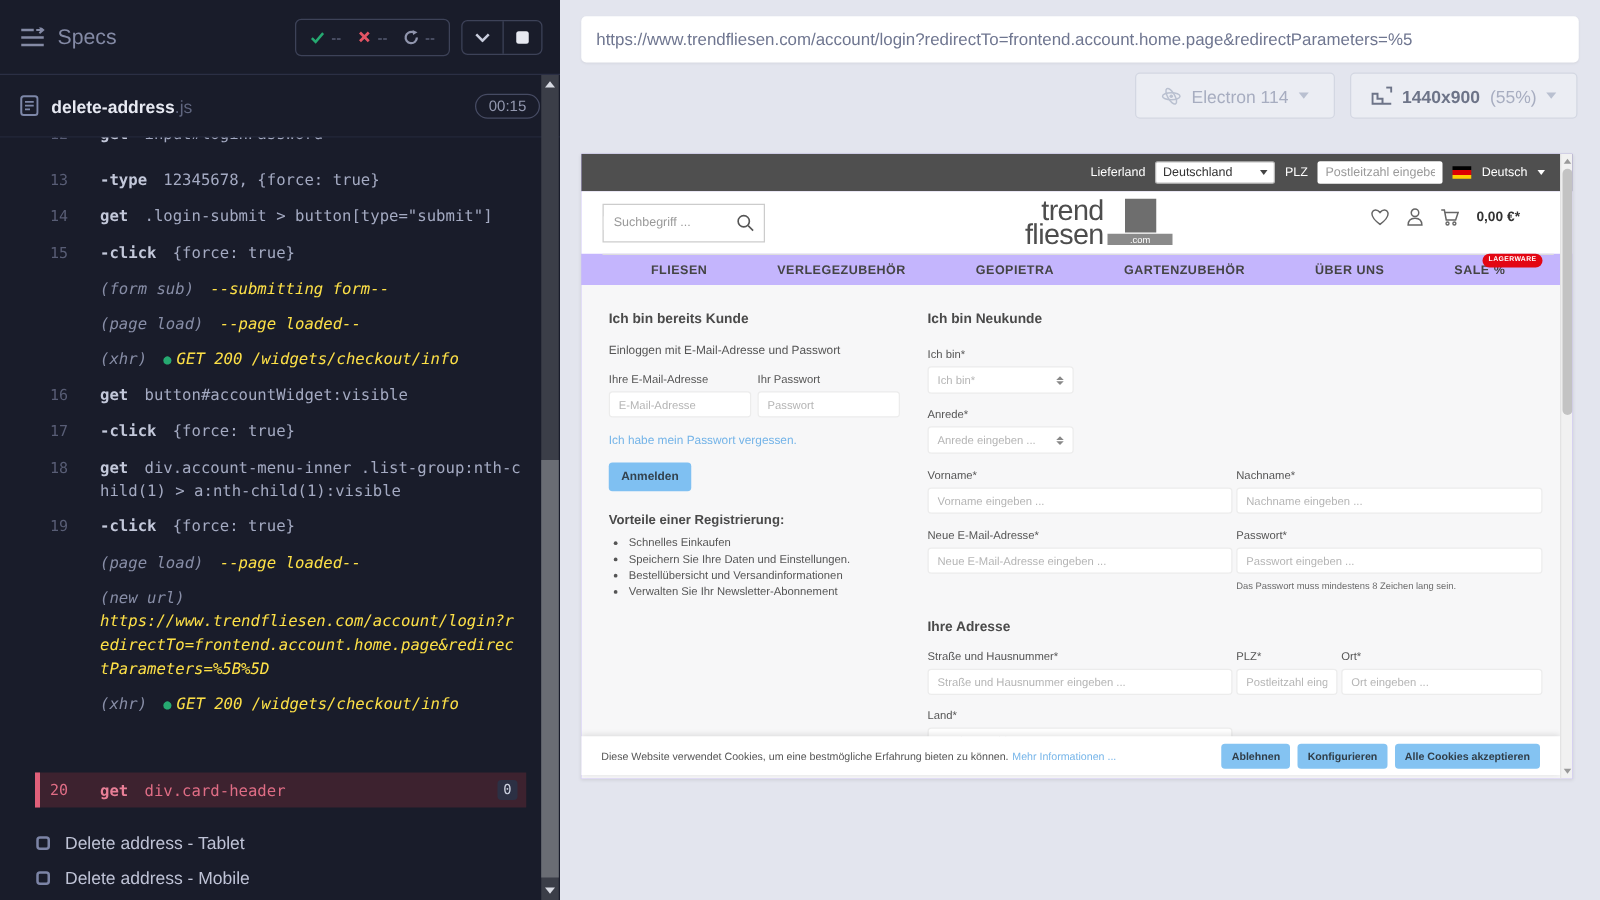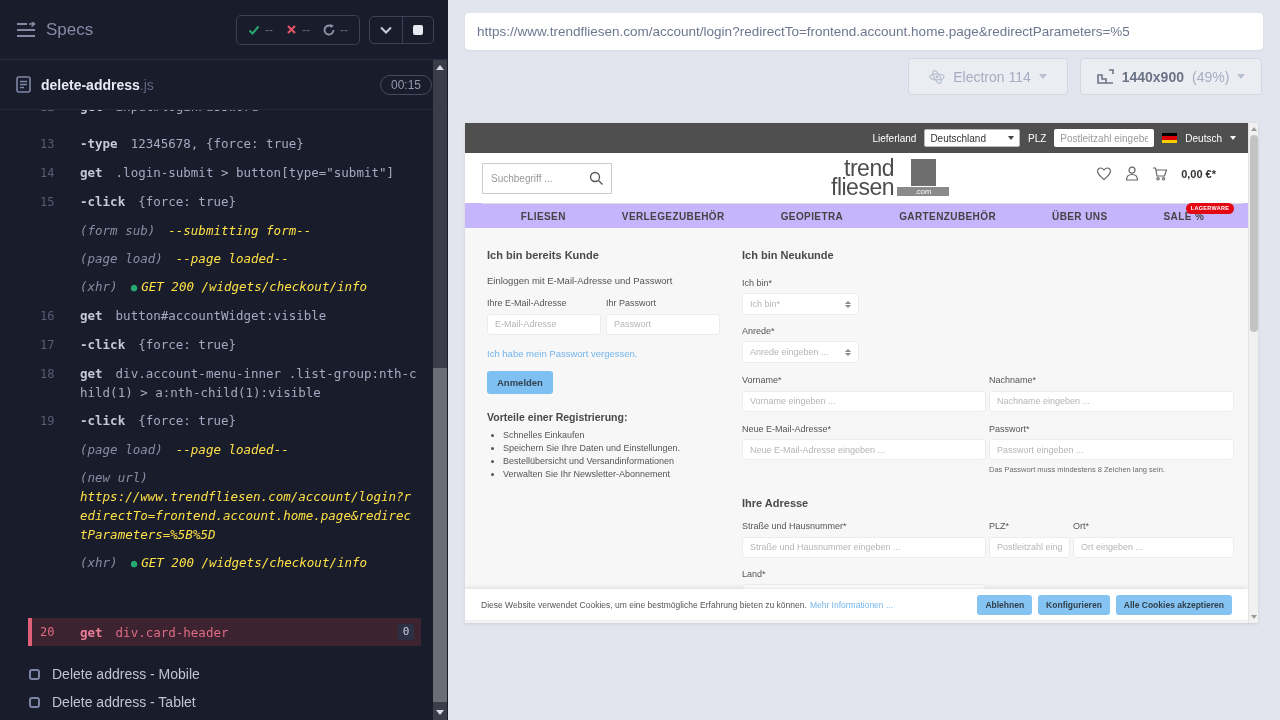--- a/index.html
+++ b/index.html
@@ -103,21 +103,21 @@
               border-top:4px solid #fff; }
 
   .shop-header { position:absolute; left:0; top:30px; width:793px; height:50px; background:#fff; }
   .search-box { position:absolute; left:17px; top:10px; width:130px; height:31px;
                 border:1px solid #ccc; display:flex; align-items:center; background:#fff; }
   .search-box input { border:none; outline:none; flex:1; min-width:0; font-size:10px; padding:0 0 0 8px;
                       font-family:"Liberation Sans",sans-serif; }
   .search-box input::placeholder { color:#999; }
   .search-icon { margin:0 7px 0 2px; flex:none; }
 
-  .logo { position:absolute; left:366px; top:6px; display:flex; }
+  .logo { position:absolute; left:355px; top:6px; display:flex; }
   .logo-lines { text-align:right; color:#4d4d4d; font-size:23px; line-height:19px;
                 letter-spacing:-0.5px; }
   .logo-block { margin-left:3px; display:flex; flex-direction:column; align-items:center; }
   .logo-sq { width:25px; height:27px; background:#6e6e6e; }
   .logo-com { background:#8a8a8a; color:#fff; font-size:7.5px; padding:0 18px; margin-top:1px; }
 
   .header-icons { position:absolute; right:42px; top:13px; display:flex; align-items:center; gap:13px; }
   .cart-total { font-size:11px; font-weight:bold; color:#333; }
 
   .shop-divider { position:absolute; left:17px; right:15px; top:80px; height:1px; background:#ddd; }
@@ -285,25 +285,25 @@
       <div class="cmd-row hl">
         <span class="cmd-num">20</span>
         <span class="cmd-body"><span class="cmd-method">get</span><span class="cmd-args">div.card-header</span></span>
         <span class="cmd-badge">0</span>
       </div>
     </div>
 
   <div class="suites">
       <div class="suite-row">
         <span class="suite-icon"></span>
-        <span class="suite-label">Delete address - Mobile</span>
+        <span class="suite-label">Delete address - Tablet</span>
       </div>
       <div class="suite-row">
         <span class="suite-icon"></span>
-        <span class="suite-label">Delete address - Tablet</span>
+        <span class="suite-label">Delete address - Mobile</span>
       </div>
     </div>
 
   <div class="rep-scrollbar">
     <span class="sb-arrow sb-up"></span>
     <span class="rep-thumb"></span>
     <span class="sb-arrow sb-down"></span>
   </div>
 </div>
 
@@ -321,21 +321,21 @@
     <span>Electron 114</span>
     <span class="chev"></span>
   </div>
 
   <div class="sel-btn viewport-btn">
     <svg width="17" height="15" viewBox="0 0 17 15">
       <path d="M1 14 V6 h4 V10 h4 V14 Z M1 14 h15" stroke="#6d7488" stroke-width="1.6" fill="none"></path>
       <path d="M12 1 h4 v4" stroke="#6d7488" stroke-width="1.6" fill="none"></path>
     </svg>
     <span class="vp-size">1440x900</span>
-    <span class="vp-zoom">(49%)</span>
+    <span class="vp-zoom">(55%)</span>
     <span class="chev"></span>
   </div>
 
   <div class="aut">
 
     <div class="shop-topbar">
       <div class="topbar-inner">
         <span>Lieferland</span>
         <span class="mini-select">
           <span>Deutschland</span>

